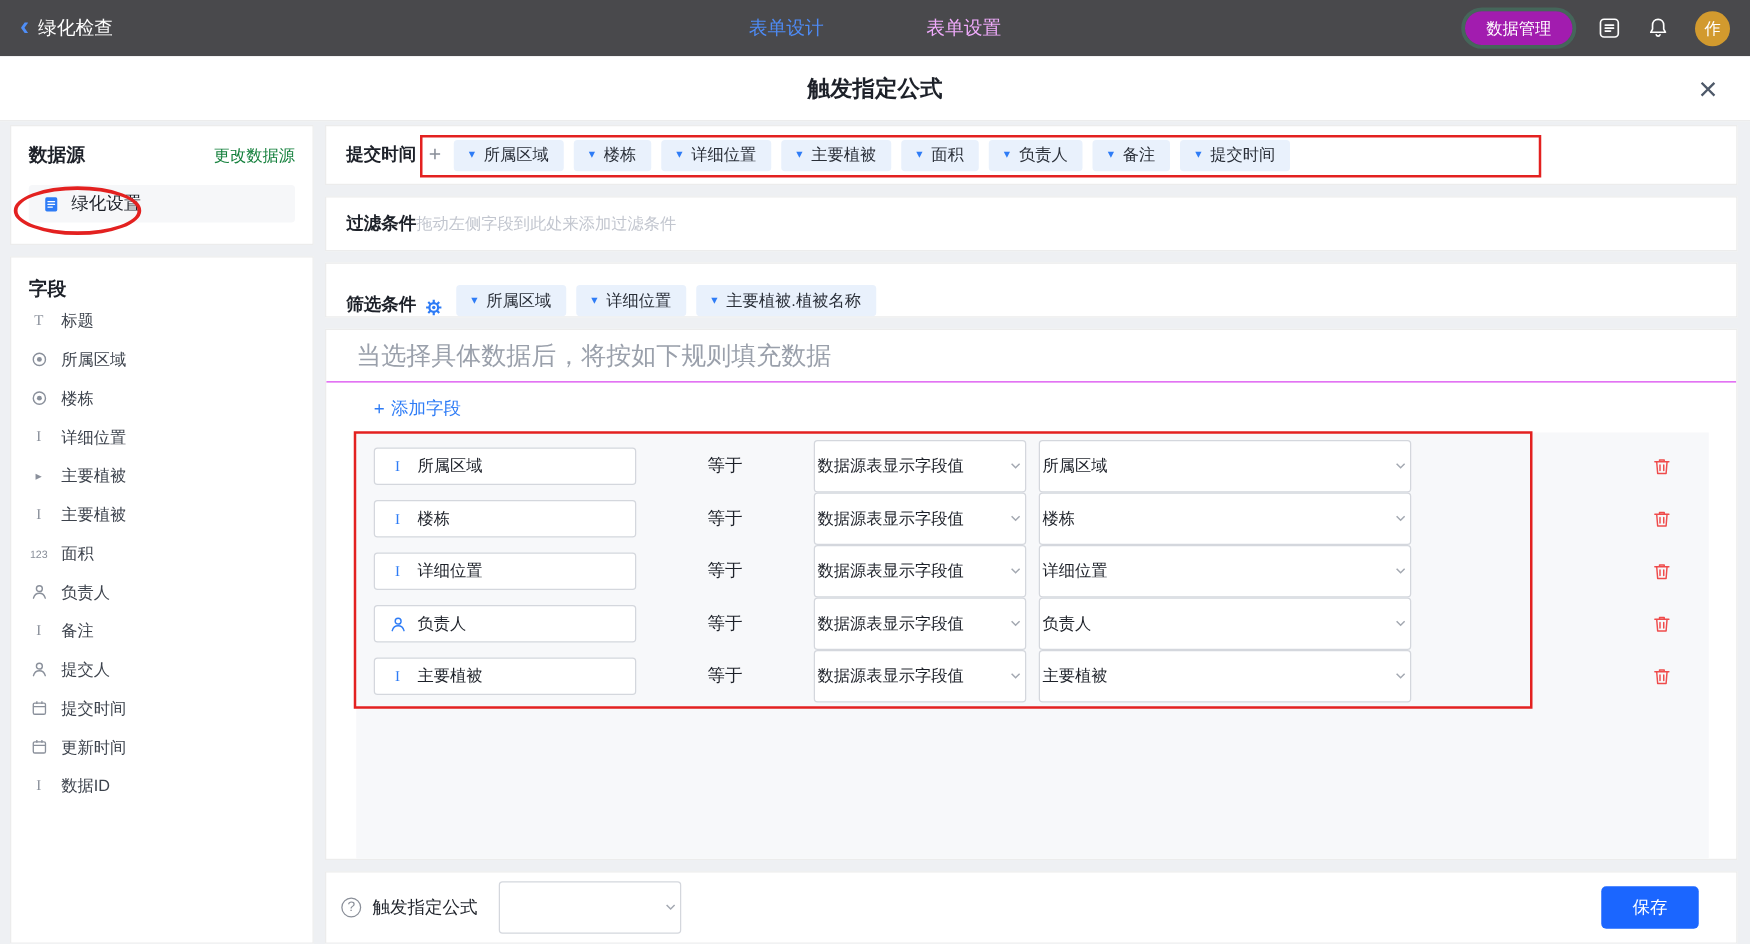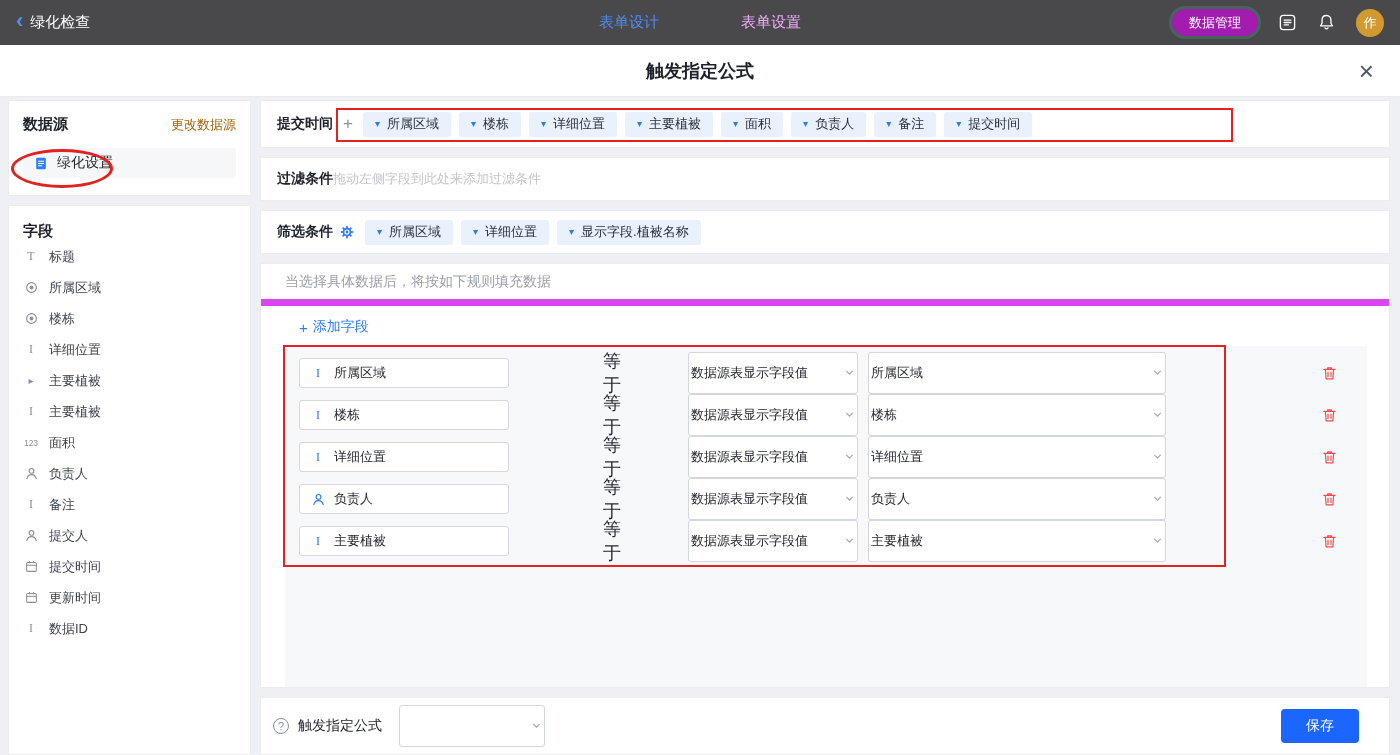--- a/index.html
+++ b/index.html
@@ -30,21 +30,21 @@
   .close { position:absolute; right:26px; top:50%; transform:translateY(-50%); font-size:26px; color:#4e5969; line-height:1; cursor:pointer; }
 
   
   .content { flex:1; display:flex; gap:9px; padding:3px 10px 0 8px; overflow:hidden; background:#eef0f3; }
   .card { background:#fff; border:1px solid #ececec; }
 
   .left { flex:0 0 243px; display:flex; flex-direction:column; gap:9px; }
   .ds-card { flex:0 0 96px; padding:14px; }
   .ds-head { display:flex; align-items:center; justify-content:space-between; }
   .sec-title { font-size:15px; font-weight:700; color:#1d2129; }
-  .link { font-size:13px; color:#a16207; cursor:pointer; text-decoration:none; }
+  .link { font-size:13px; color:#15803d; cursor:pointer; text-decoration:none; }
   .ds-item { margin-top:14px; background:#f6f7f9; height:30px; border-radius:3px; display:flex; align-items:center; gap:8px; padding:0 10px; font-size:14px; cursor:pointer; }
   .fields-card { flex:1; padding:16px 14px; overflow:hidden; }
   .fields-card .sec-title { display:block; }
   .field-item { display:flex; align-items:center; gap:10px; height:31px; font-size:13px; color:#3d434d; cursor:pointer; }
 
   .ic { display:inline-flex; align-items:center; justify-content:center; width:16px; flex:0 0 16px; }
   .ic.gray { color:#8a909b; }
   .ic.blue { color:#2e7cf6; }
   .txt-ic { font-style:normal; font-size:12px; font-family:"Liberation Serif", serif; }
   .txt-ic.small { font-size:10px; font-family:"Liberation Sans", sans-serif; }
@@ -54,31 +54,31 @@
   .row-label { font-size:14px; font-weight:700; color:#1d2129; white-space:nowrap; }
   .row-display { flex:0 0 48px; display:flex; align-items:center; padding:0 16px; gap:8px; }
   .plus { color:#8a8f99; font-size:17px; cursor:pointer; padding:0 2px; }
   .tags { display:flex; gap:8px; align-items:center; }
   .tag { display:inline-flex; align-items:center; gap:7px; background:#e9f1fc; border-radius:3px; height:25px; padding:0 12px; font-size:13px; color:#2a2f38; cursor:pointer; white-space:nowrap; }
   .tag-caret { color:#2e7cf6; font-size:10px; line-height:1; }
 
   .row-filter { flex:0 0 44px; display:flex; align-items:center; padding:0 16px; }
   .placeholder { color:#c2c6cf; font-size:13px; }
 
-  .row-screen { flex:0 0 44px; display:flex; align-items:center; padding:0 16px; gap:7px; }
+  .row-screen { flex:0 0 44px; display:flex; align-items:flex-end; padding:0 16px; gap:7px; }
   .gear { display:inline-flex; color:#2e7cf6; cursor:pointer; margin-right:4px; }
 
   .rules-card { flex:1; display:flex; flex-direction:column; overflow:hidden; }
-  .hint { flex:0 0 42px; display:flex; align-items:center; padding:0 24px; font-size:14px; color:#9aa0ab; border-bottom:7px solid #d946ef; }
+  .hint { flex:0 0 42px; display:flex; align-items:center; padding:0 24px; font-size:20px; color:#9aa0ab; border-bottom:1px solid #d946ef; }
   .add-field { display:flex; align-items:center; gap:5px; color:#2e7cf6; font-size:14px; margin:12px 0 10px 38px; cursor:pointer; width:fit-content; }
   .add-field .plus-blue { font-size:15px; }
   .rules-area { flex:1; background:#f7f8fa; margin:0 22px 0 24px; padding:12px 0 0 0; }
   .rule-row { display:flex; align-items:center; height:30px; margin:0 0 12px 14px; }
   .field-box { width:210px; height:30px; background:#fff; border:1px solid #d4d7dd; border-radius:3px; display:flex; align-items:center; gap:8px; padding:0 10px; font-size:13px; cursor:pointer; }
-  .op { width:28px; margin-left:94px; font-size:18px; font-weight:500; color:#1d2129; }
+  .op { width:28px; margin-left:57px; font-size:14px; font-weight:500; color:#1d2129; }
   .select { height:42px; background:#fff; border:1px solid #d4d7dd; border-radius:3px; display:flex; align-items:center; justify-content:space-between; padding:0 2px; font-size:13px; color:#1d2129; cursor:pointer; }
   .sel-source { width:170px; margin-left:57px; }
   .sel-value { width:298px; margin-left:10px; }
   .trash { margin-left:auto; margin-right:30px; color:#ef4b4b; display:inline-flex; cursor:pointer; }
 
   .footer-row { flex:0 0 58px; display:flex; align-items:center; padding:0 30px 0 12px; gap:9px; }
   .q-ic { width:16px; height:16px; border:1px solid #8a8f99; color:#8a8f99; border-radius:50%; font-size:11px; display:inline-flex; align-items:center; justify-content:center; }
   .formula-label { font-size:14px; color:#1d2129; }
   .formula-select { width:146px; margin-left:8px; }
   .save { margin-left:auto; background:#1b66ff; color:#fff; border:none; border-radius:4px; width:78px; height:34px; font-size:14px; cursor:pointer; font-family:inherit; }
@@ -319,21 +319,21 @@
             <span class="tag">
               <span class="tag-caret">▾</span>
               <span>所属区域</span>
             </span>
             <span class="tag">
               <span class="tag-caret">▾</span>
               <span>详细位置</span>
             </span>
             <span class="tag">
               <span class="tag-caret">▾</span>
-              <span>显示字段.植被名称</span>
+              <span>主要植被.植被名称</span>
             </span>
           </div>
       </section>
 
       <section class="card rules-card">
         <div class="hint">当选择具体数据后，将按如下规则填充数据</div>
         <div class="add-field">
           <span class="plus-blue">+</span>
           <span>添加字段</span>
         </div>

